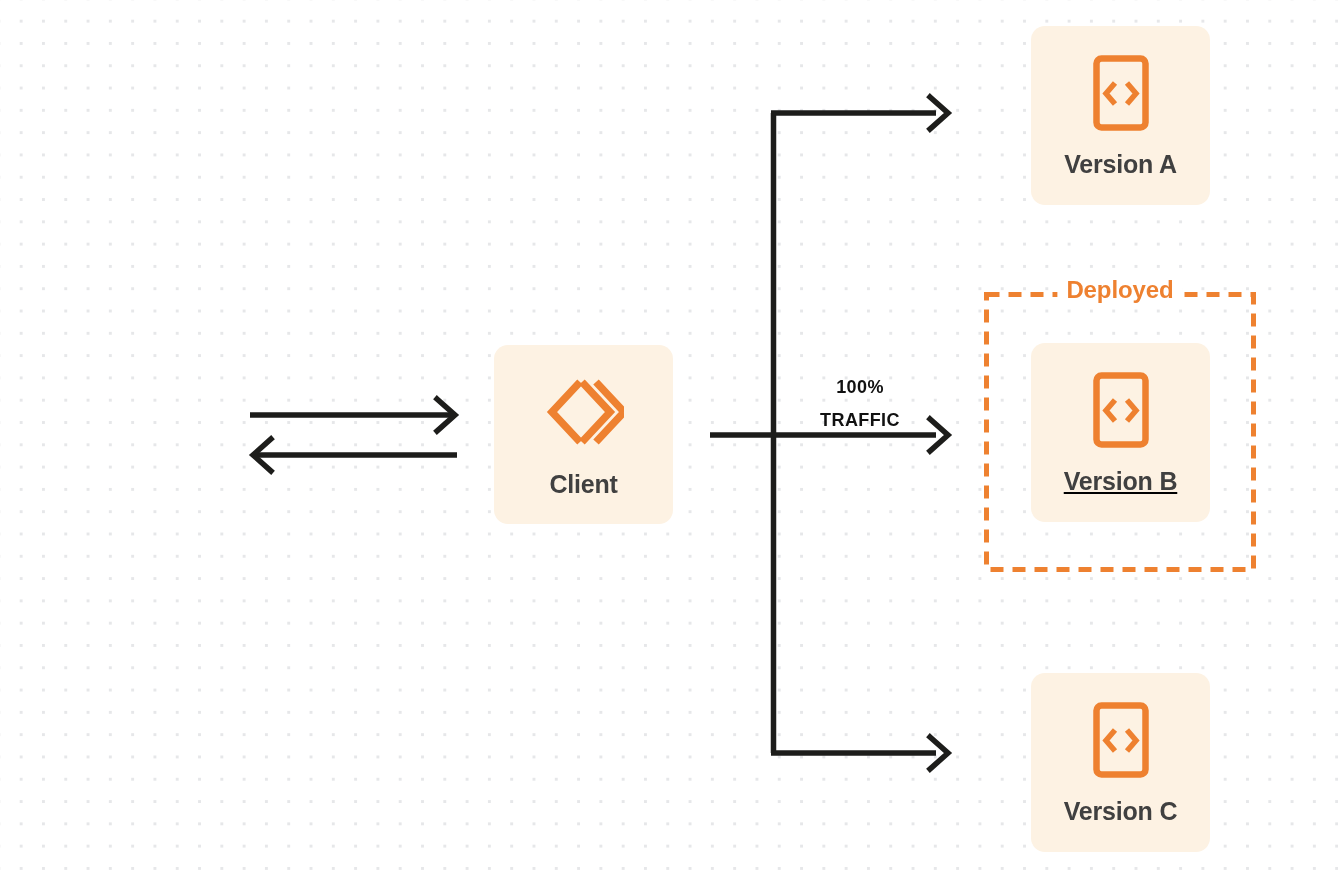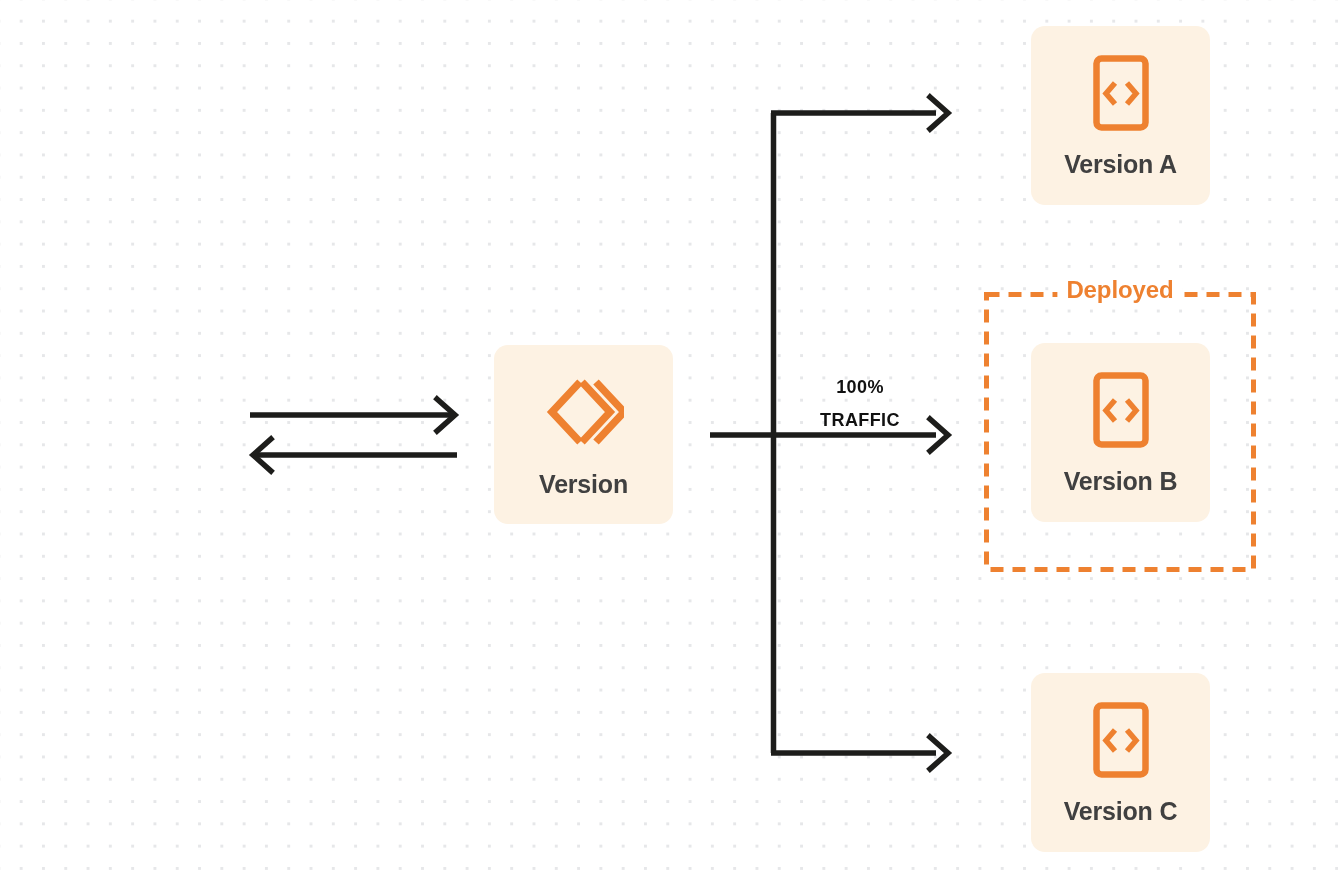--- a/index.html
+++ b/index.html
@@ -61,21 +61,21 @@
 
   
   .version-node {
     width: 179px;
     height: 179px;
     background: #fdf2e3;
     left: 1031px;
   }
   .version-node .node-label { margin-top: 20px; }
   #version-a-node { top: 26px; }
-  #version-b-node { top: 343px; }
+  #version-b-node { top: 343px; text-decoration: underline; }
   #version-c-node { top: 661px; margin-top: 12px; }
 
   .icon-svg { display: block; }
 
   
   #deployed-group {
     position: absolute;
     left: 984px;
     top: 292px;
     width: 272px;
@@ -175,21 +175,21 @@
     <span>
       <svg class="icon-svg" width="80" height="80" viewBox="0 0 80 80" xmlns="http://www.w3.org/2000/svg">
 
         <polyline points="36,10 8,40 36,70" fill="none" stroke="#ee8130" stroke-width="7.5" stroke-linecap="butt" stroke-linejoin="miter"></polyline>
 
         <polyline points="38,10 66,40 38,70" fill="none" stroke="#ee8130" stroke-width="7.5" stroke-linecap="butt" stroke-linejoin="miter"></polyline>
 
         <polyline points="52,10 80,40 52,70" fill="none" stroke="#ee8130" stroke-width="7.5" stroke-linecap="butt" stroke-linejoin="miter"></polyline>
       </svg>
     </span>
-    <span class="node-label">Version</span>
+    <span class="node-label">Client</span>
   </div>
 
   <div id="version-a-node" class="node version-node">
     <span>
       <svg class="icon-svg" width="58" height="78" viewBox="0 0 58 78" xmlns="http://www.w3.org/2000/svg">
         <rect x="4.5" y="4.5" width="49" height="69" rx="5" ry="5" fill="none" stroke="#ee8130" stroke-width="6.5"></rect>
         <polyline points="23,29 14,39.5 23,50" fill="none" stroke="#ee8130" stroke-width="5.5" stroke-linecap="butt" stroke-linejoin="miter"></polyline>
         <polyline points="35,29 44,39.5 35,50" fill="none" stroke="#ee8130" stroke-width="5.5" stroke-linecap="butt" stroke-linejoin="miter"></polyline>
       </svg>
     </span>

